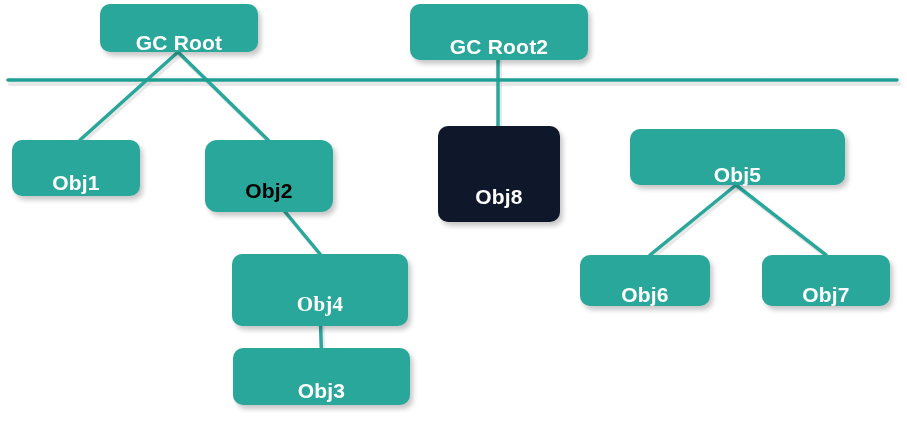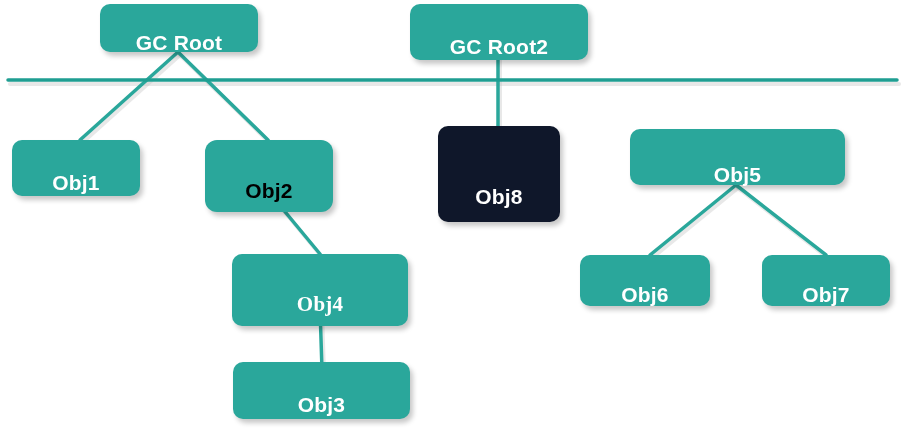--- a/index.html
+++ b/index.html
@@ -95,17 +95,17 @@
   </div>
   <div class="node" style="left: 232px; top: 254px; width: 176px; height: 72px; background: rgb(42, 167, 155); color: rgb(255, 255, 255); font-family: Liberation Serif, serif;">
     <span class="node-label">Obj4</span>
   </div>
   <div class="node" style="left: 580px; top: 255px; width: 130px; height: 51px; background: rgb(42, 167, 155); color: rgb(255, 255, 255);">
     <span class="node-label">Obj6</span>
   </div>
   <div class="node" style="left: 762px; top: 255px; width: 128px; height: 51px; background: rgb(42, 167, 155); color: rgb(255, 255, 255);">
     <span class="node-label">Obj7</span>
   </div>
-  <div class="node" style="left: 233px; top: 362px; width: 177px; height: 57px; background: rgb(42, 167, 155); color: rgb(255, 255, 255);">
+  <div class="node" style="left: 233px; top: 348px; width: 177px; height: 57px; background: rgb(42, 167, 155); color: rgb(255, 255, 255);">
     <span class="node-label">Obj3</span>
   </div>
 
 </div>
 
 </body></html>

